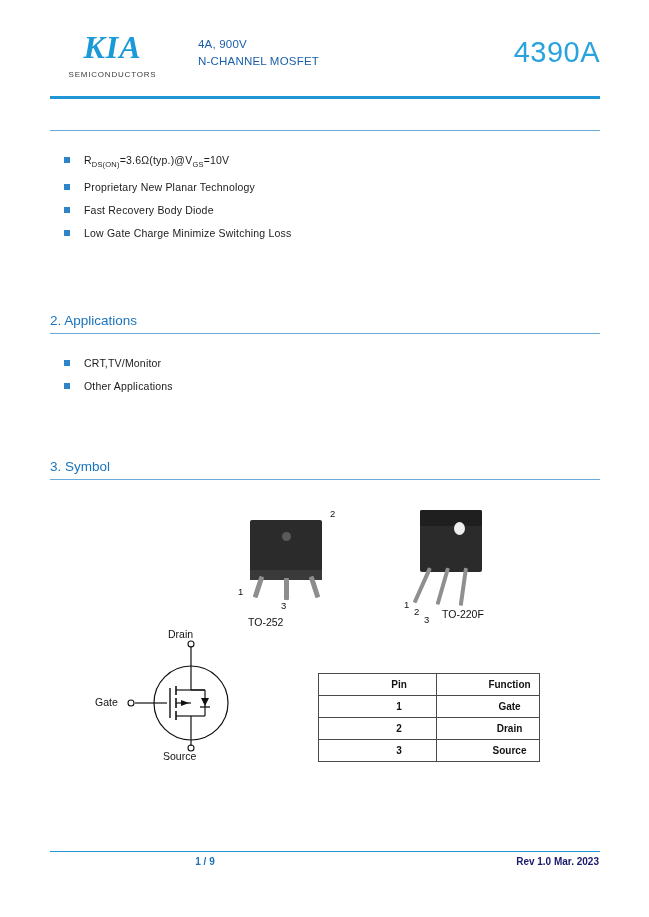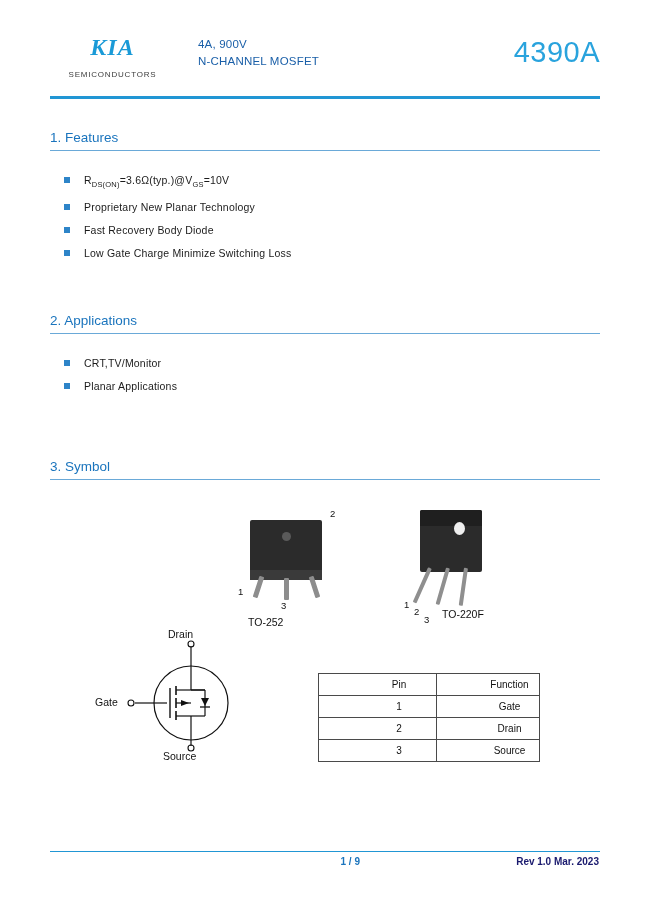--- a/index.html
+++ b/index.html
@@ -31,21 +31,21 @@
   }
   .logo-block {
     position: absolute;
     left: 0;
     top: 0;
     width: 125px;
     text-align: center;
   }
   .logo-kia {
     font-family: "Liberation Serif", serif;
-    font-size: 24px;
+    font-size: 32px;
     font-weight: bold;
     font-style: italic;
     color: #1a9ad7;
     letter-spacing: 1px;
     line-height: 38px;
   }
   .logo-sub {
     font-size: 8px;
     color: #3b3b3b;
     letter-spacing: 0.8px;
@@ -254,21 +254,21 @@
   table.pin-table {
     border-collapse: collapse;
     width: 222px;
     font-size: 10px;
   }
   table.pin-table th,
   table.pin-table td {
     border: 1px solid #4a4a4a;
     text-align: center;
     height: 19px;
-    font-weight: normal;
+    font-weight: bold;
     color: #111;
     padding-left: 44px;
   }
   table.pin-table th:first-child,
   table.pin-table td:first-child {
     width: 72px;
   }
 
   
   .footer-rule {
@@ -277,21 +277,21 @@
     top: 851px;
     width: 550px;
     height: 1px;
     background: #2196d4;
   }
   .footer-page {
     position: absolute;
     left: 50px;
     top: 856px;
     width: 310px;
-    text-align: right;
+    text-align: center;
     font-size: 10px;
     color: #1a74bd;
     font-weight: bold;
   }
   .footer-rev {
     position: absolute;
     right: 50px;
     top: 856px;
     font-size: 10px;
     color: #1a1a6e;
@@ -310,21 +310,20 @@
     </div>
     <div class="header-mid">
       <div class="line1">4A, 900V</div>
       <div class="line2">N-CHANNEL MOSFET</div>
     </div>
     <div class="header-part">4390A</div>
   </div>
   <div class="header-rule"></div>
 
   <div class="section" style="top:130px;">
-    <div class="section-title">1. Features</div>
     <div class="section-rule"></div>
     <ul class="bullet-list" style="margin-top:18px;">
       <li>
         <span class="sq"></span>
         <span>R</span><sub>DS(ON)</sub><span>=3.6Ω(typ.)@V</span><sub>GS</sub><span>=10V</span>
       </li>
       <li>
         <span class="sq"></span>
         <span>Proprietary New Planar Technology</span>
       </li>
@@ -342,21 +341,21 @@
   <div class="section" style="top:313px;">
     <div class="section-title">2. Applications</div>
     <div class="section-rule"></div>
     <ul class="bullet-list" style="margin-top:18px;">
       <li>
         <span class="sq"></span>
         <span>CRT,TV/Monitor</span>
       </li>
       <li>
         <span class="sq"></span>
-        <span>Planar Applications</span>
+        <span>Other Applications</span>
       </li>
     </ul>
   </div>
 
   <div class="section" style="top:459px;">
     <div class="section-title">3. Symbol</div>
     <div class="section-rule"></div>
   </div>
 
   <div class="pkg-area">

